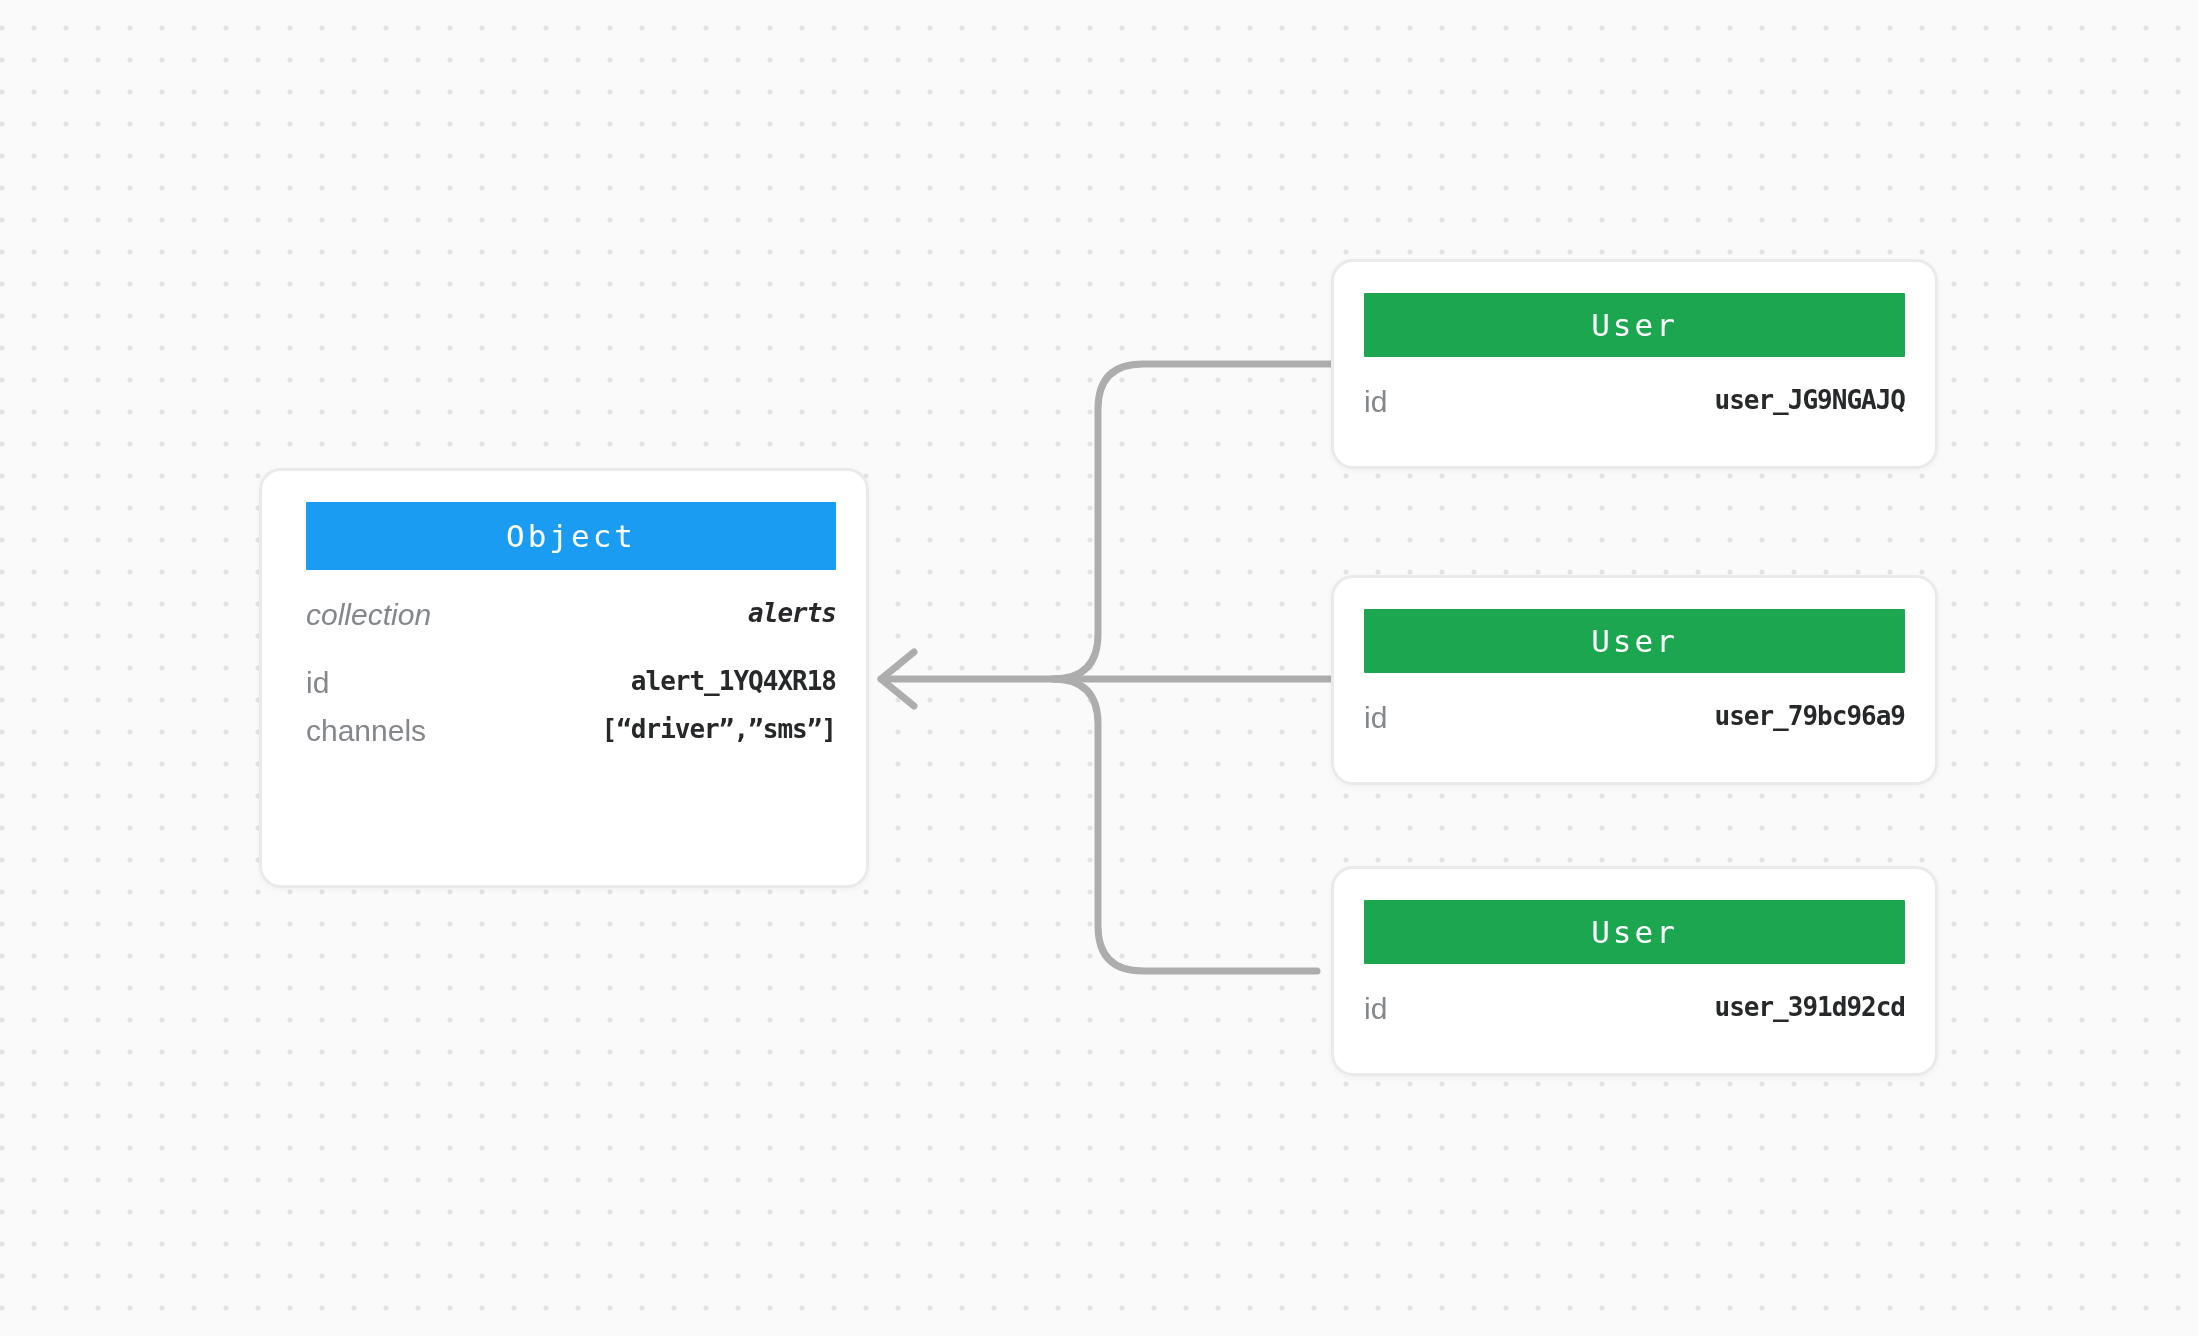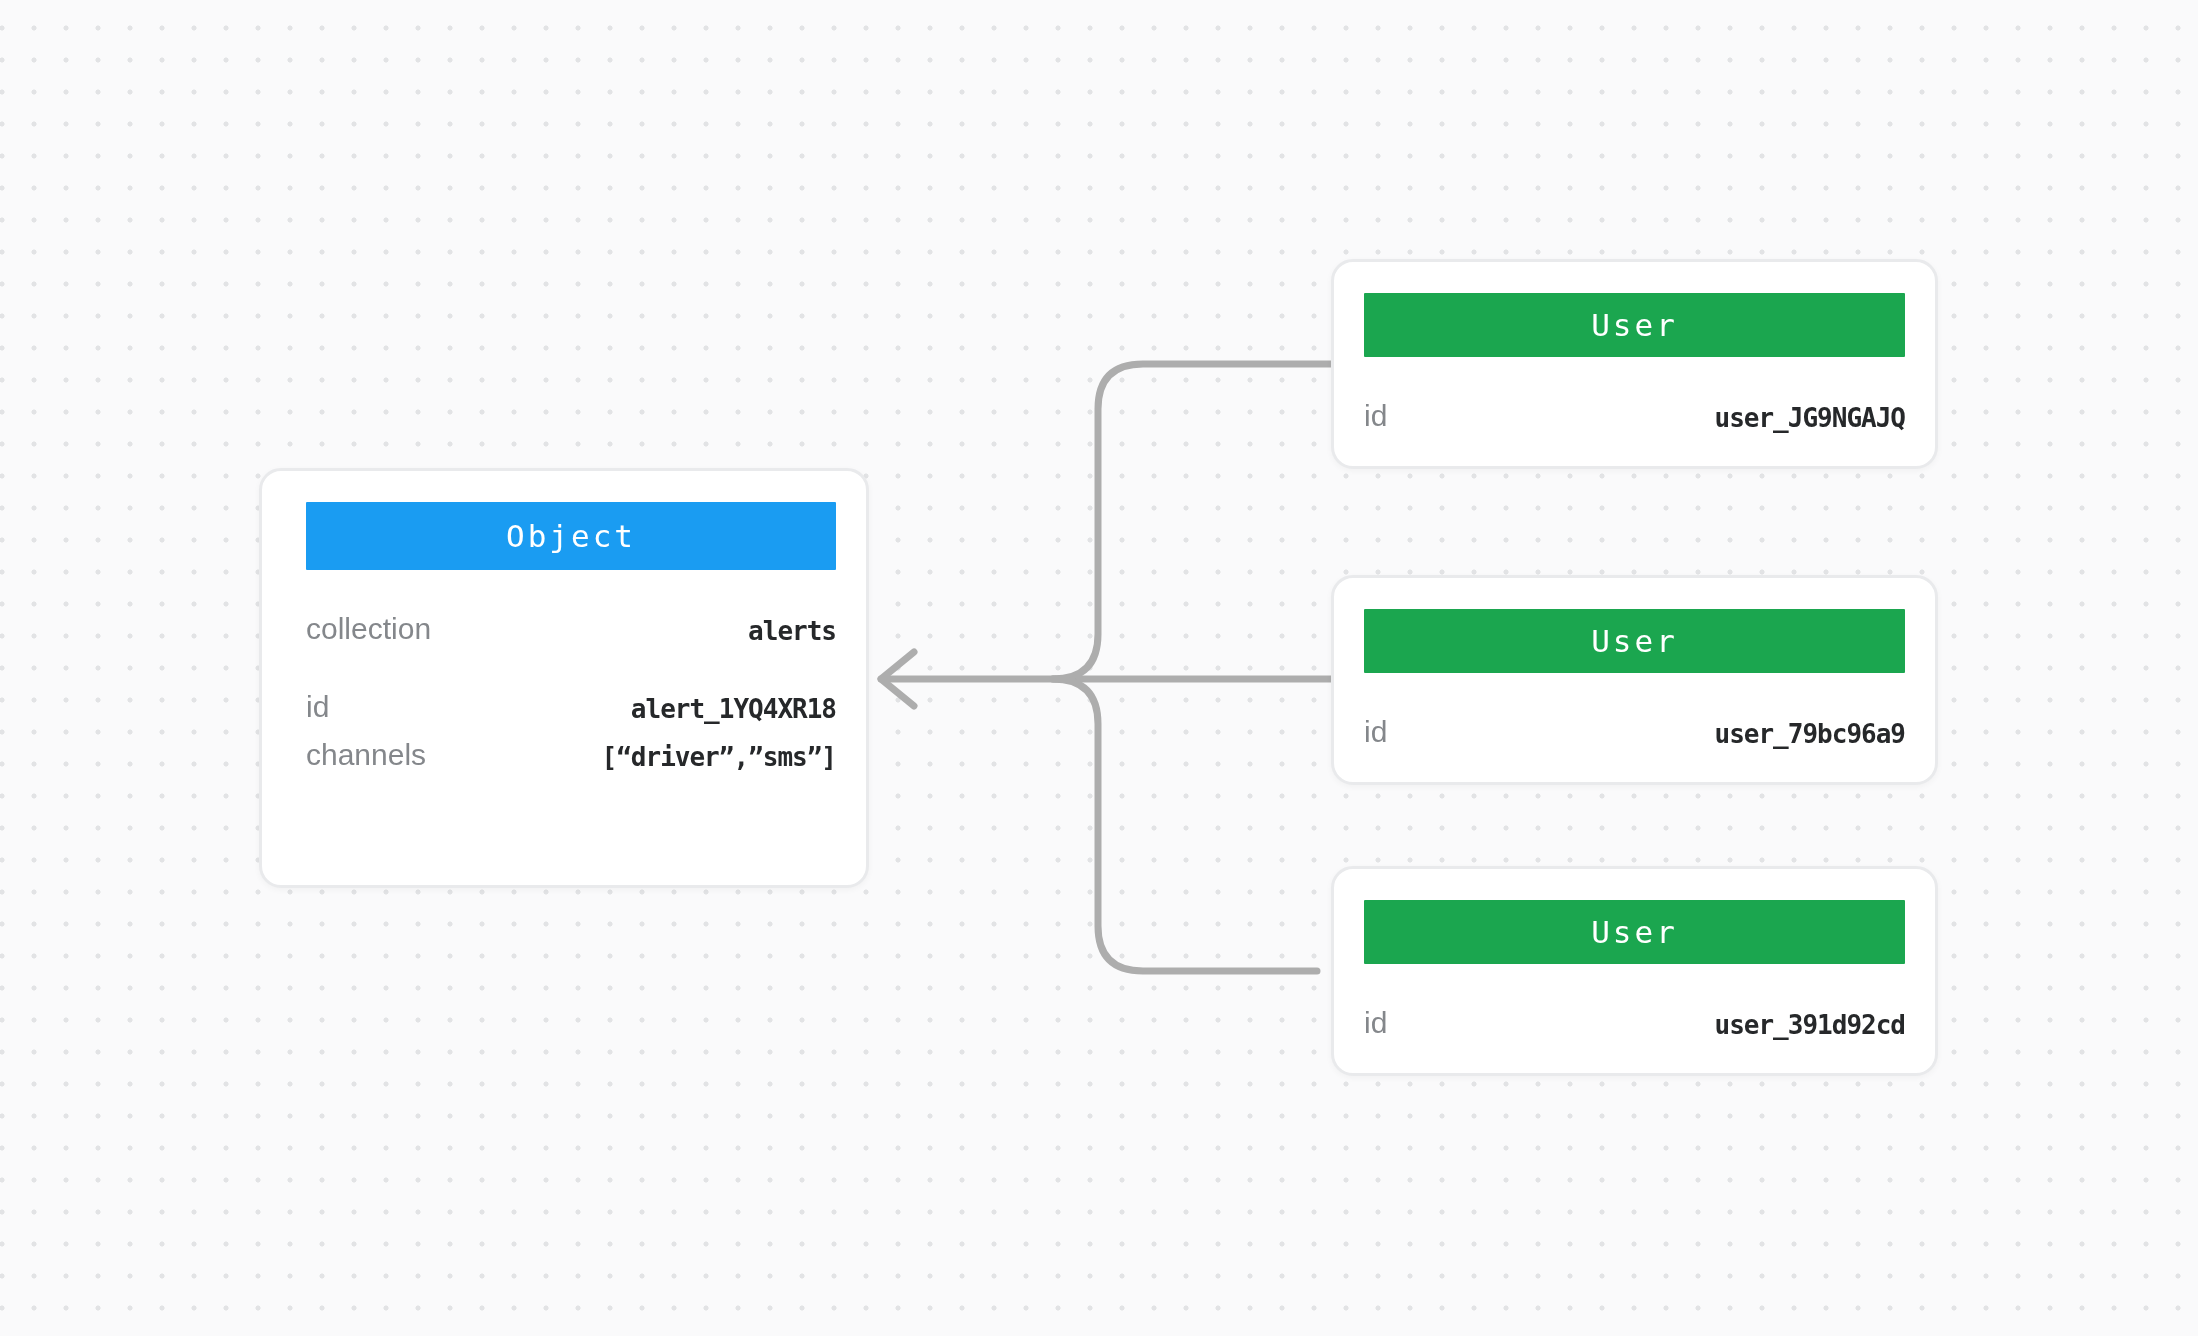--- a/index.html
+++ b/index.html
@@ -33,33 +33,33 @@
   .hdr {
     display: flex; align-items: center; justify-content: center;
     color: #FFFFFF;
     font-family: "DejaVu Sans Mono", monospace;
     font-size: 31px; letter-spacing: 3px;
     border-radius: 1px;
   }
   .hdr-blue  { height: 68px; background: #1A9CF2; }
   .hdr-green { height: 64px; background: #1BA64F; }
   .row {
-    display: flex; justify-content: space-between; align-items: flex-end;
+    display: flex; justify-content: space-between; align-items: flex-start;
     height: 48px;
   }
   .row .lbl {
     font-family: "Liberation Sans", sans-serif;
     font-size: 30px; color: #84878B;
   }
   .row .val {
     font-family: "DejaVu Sans Mono", monospace;
     font-size: 26px; font-weight: bold; color: #26282A;
     letter-spacing: -1px; white-space: nowrap;
   }
-  .row-collection { margin-top: 28px; margin-bottom: 30px; }
+  .row-collection { margin-top: 28px; margin-bottom: 20px; font-style: italic; }
   .row-user-id { margin-top: 28px; }
 </style>
 </head>
 <body>
 
 <div class="canvas">
 
   <svg class="connectors" viewBox="0 0 2198 1336" fill="none" stroke-linecap="round" stroke-linejoin="round">
     <path stroke-width="7" d="M 881 679 L 1332 679" stroke="#ADADAD"></path>
     <path stroke-width="7" d="M 914 652 L 881 679 L 914 706" stroke="#ADADAD"></path>

